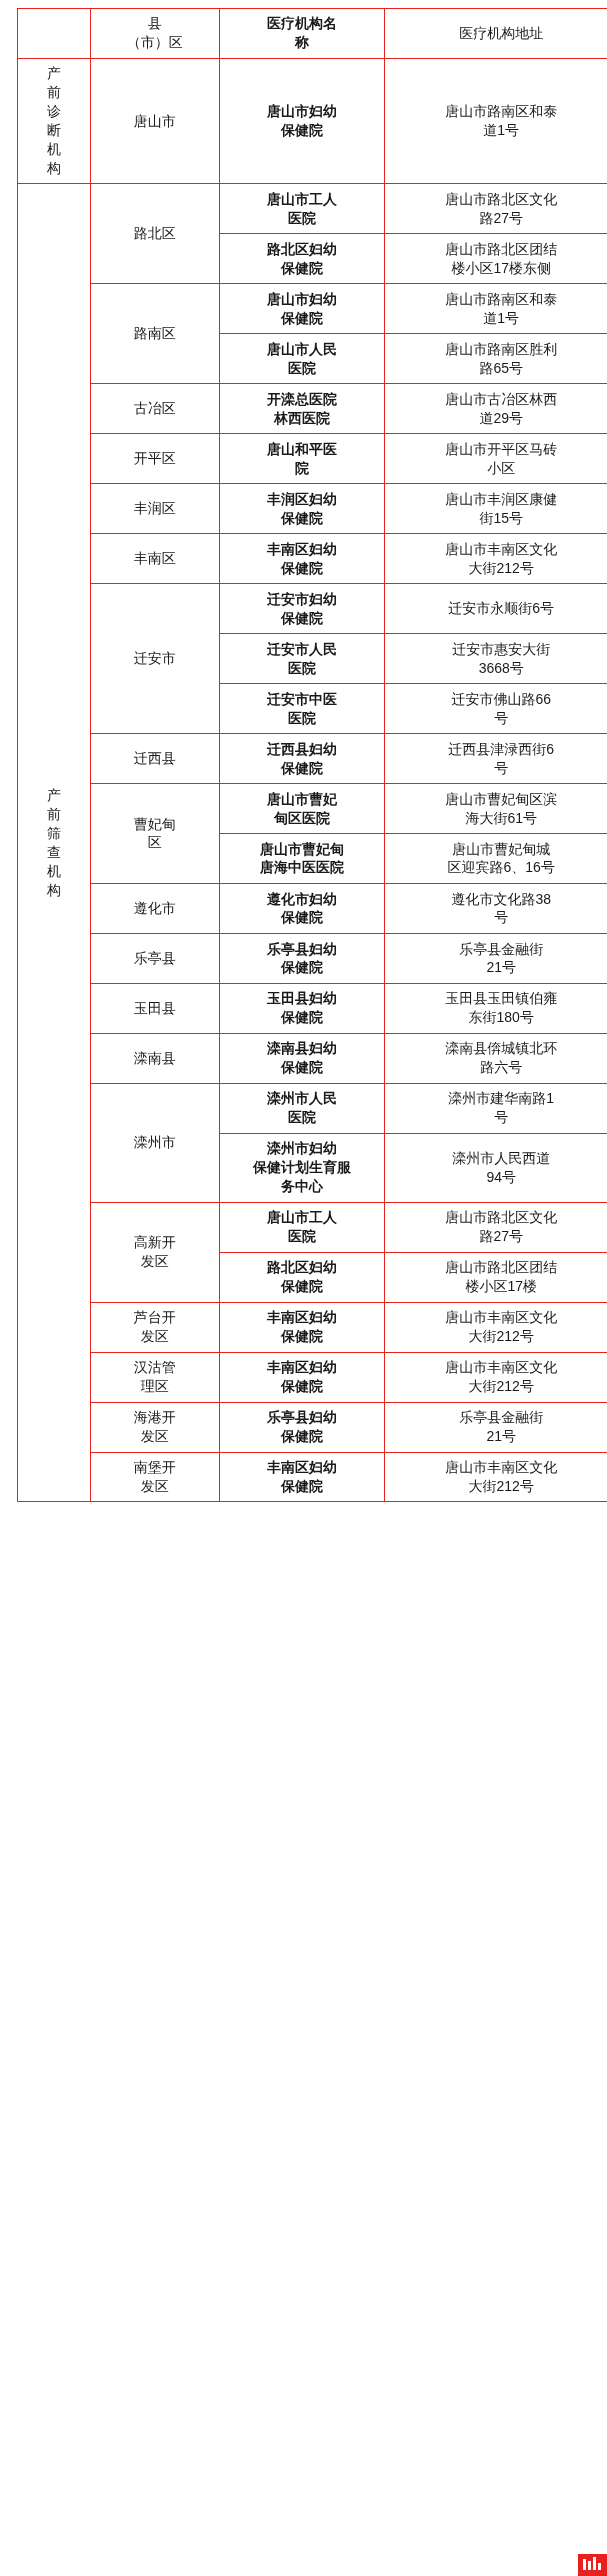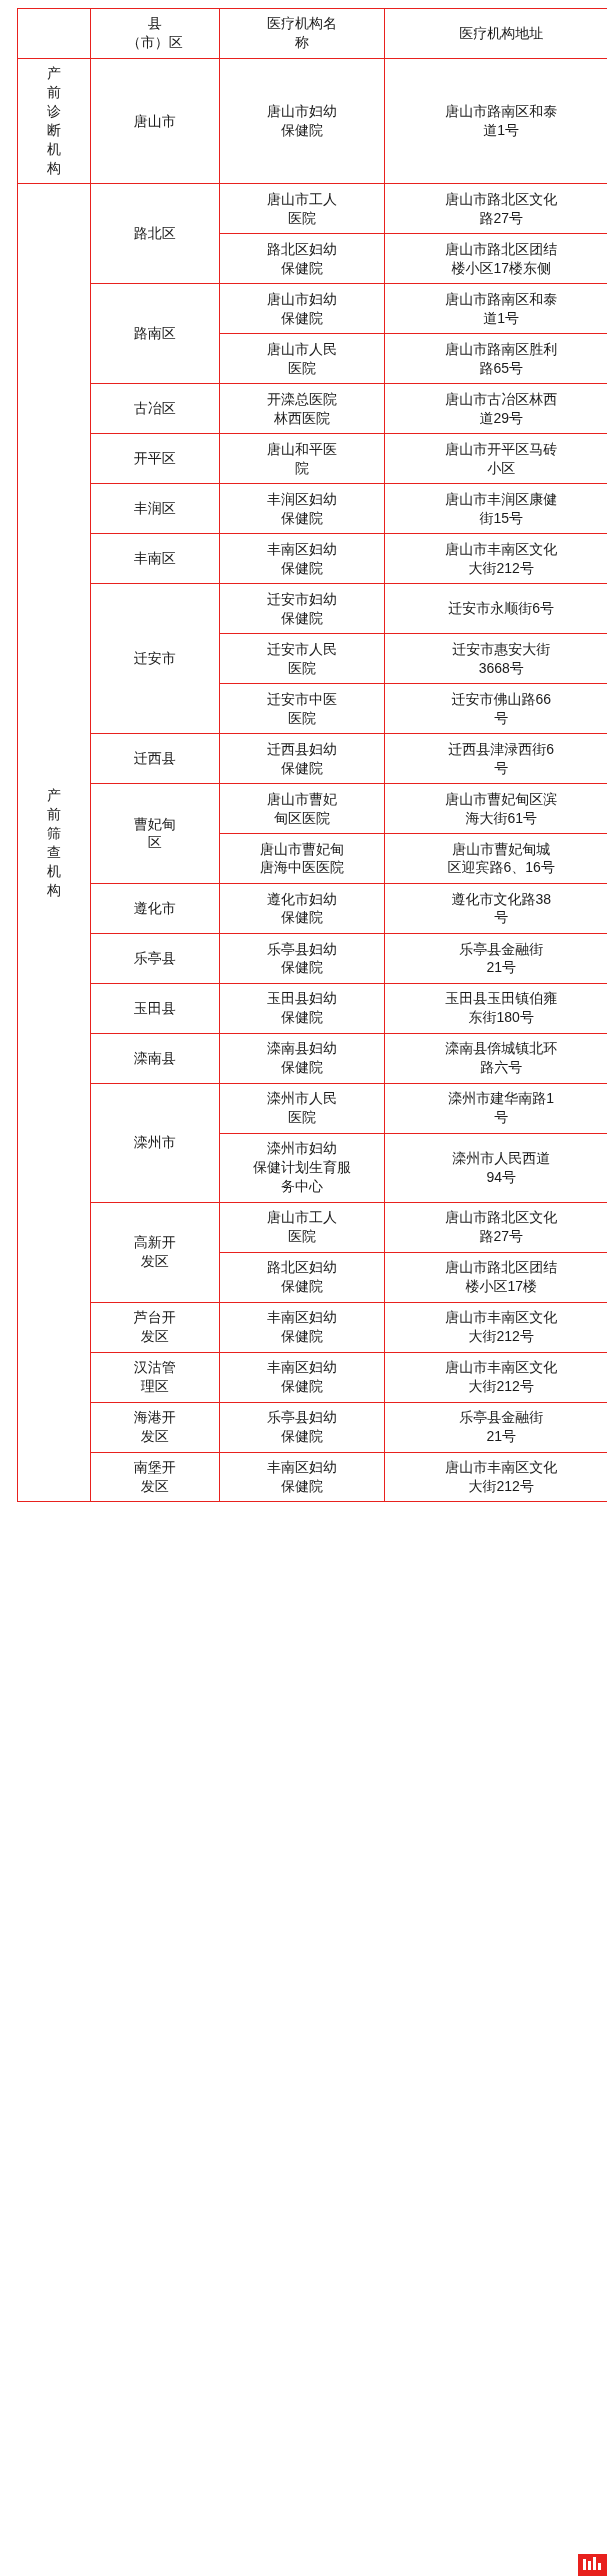--- a/index.html
+++ b/index.html
@@ -36,20 +36,21 @@
     word-break: break-all;
   }
   td.col-group {
     width: 65px;
   }
   td.col-district {
     width: 121px;
   }
   td.col-inst {
     width: 158px;
+    font-weight: bold;
   }
   td.col-addr {
     width: 225px;
   }
   .header-row td {
     font-size: 14px;
     line-height: 1.3;
     padding: 7.9px 3.4px;
   }
   .grey {

